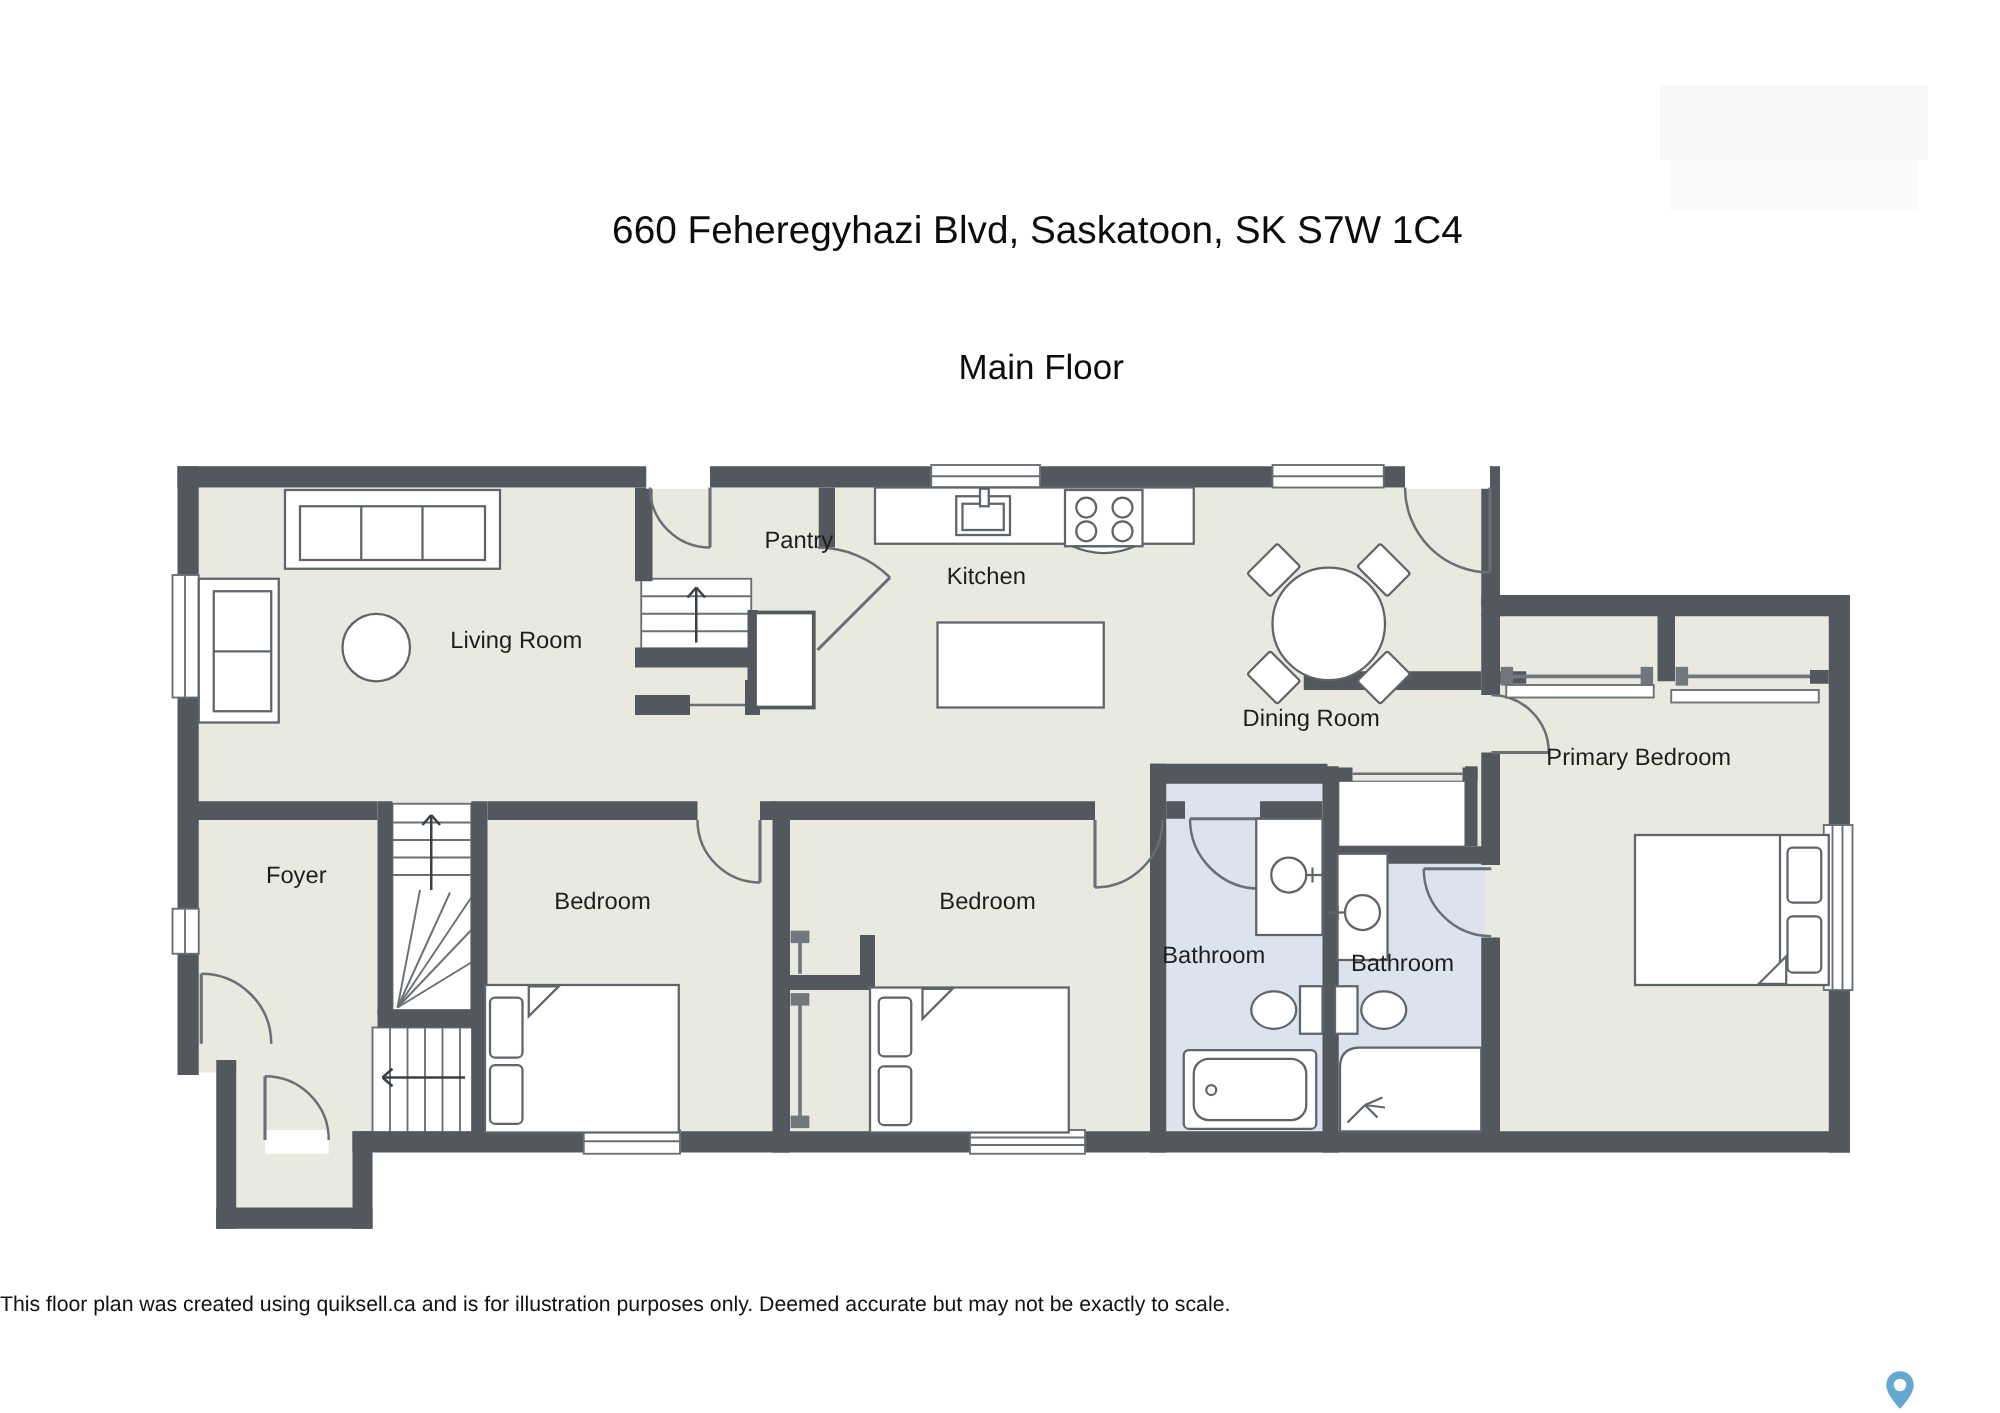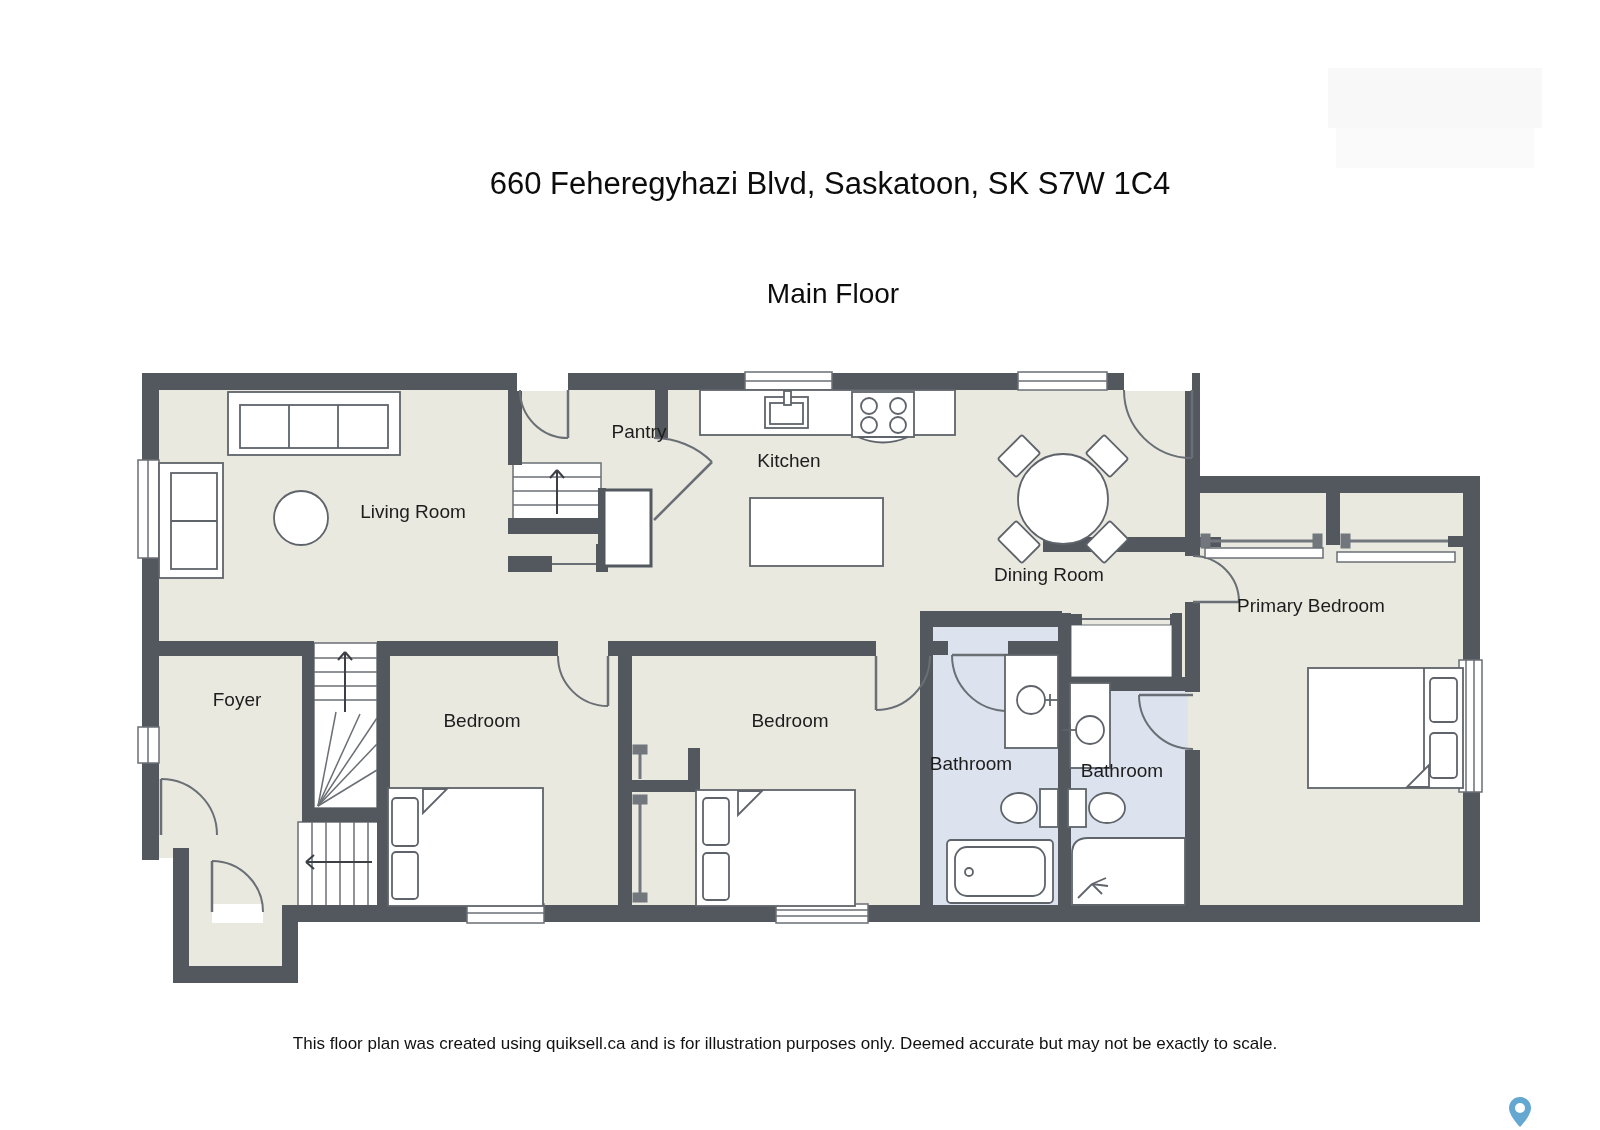--- a/index.html
+++ b/index.html
@@ -5,21 +5,21 @@
   html,body{margin:0;padding:0;background:#ffffff;}
   .canvas{position:relative;width:1600px;height:1130px;background:#ffffff;overflow:hidden;
           font-family:"Liberation Sans", sans-serif;}
   .logo{position:absolute;left:10px;top:8px;width:170px;}
   .logo-word{color:#9c9c9c;font-size:36px;letter-spacing:1px;margin-top:2px;line-height:1;
              font-family:"Liberation Sans",sans-serif;}
   .logo-word sup{font-size:15px;}
   .titles{position:absolute;left:0;top:0;width:1570px;text-align:center;color:#0c0c0c;}
   .main-title{position:absolute;top:166px;width:100%;font-size:31px;font-weight:500;padding-left:45px;}
   .sub-title{position:absolute;top:278px;width:100%;font-size:28px;font-weight:500;padding-left:48px;}
-  .disclaimer{position:absolute;top:1034px;width:1570px;text-align:center;font-size:17px;color:#111;}
+  .disclaimer{position:absolute;top:1034px;width:1570px;text-align:left;font-size:17px;color:#111;}
   .watermark{position:absolute;left:1328px;top:58px;width:214px;height:110px;}
   .watermark .w1{position:absolute;left:0;top:10px;width:214px;height:60px;background:#f8f8f8;}
   .watermark .w2{position:absolute;left:8px;top:70px;width:198px;height:40px;background:#fafafa;}
   svg text{font-family:"Liberation Sans",sans-serif;}
   .room-label{font-size:19px;fill:#1d1d1d;}
   .plan-svg{position:absolute;left:0;top:0;}
   .pin{position:absolute;left:1504px;top:1094px;}
 </style>
 </head>
 <body>

